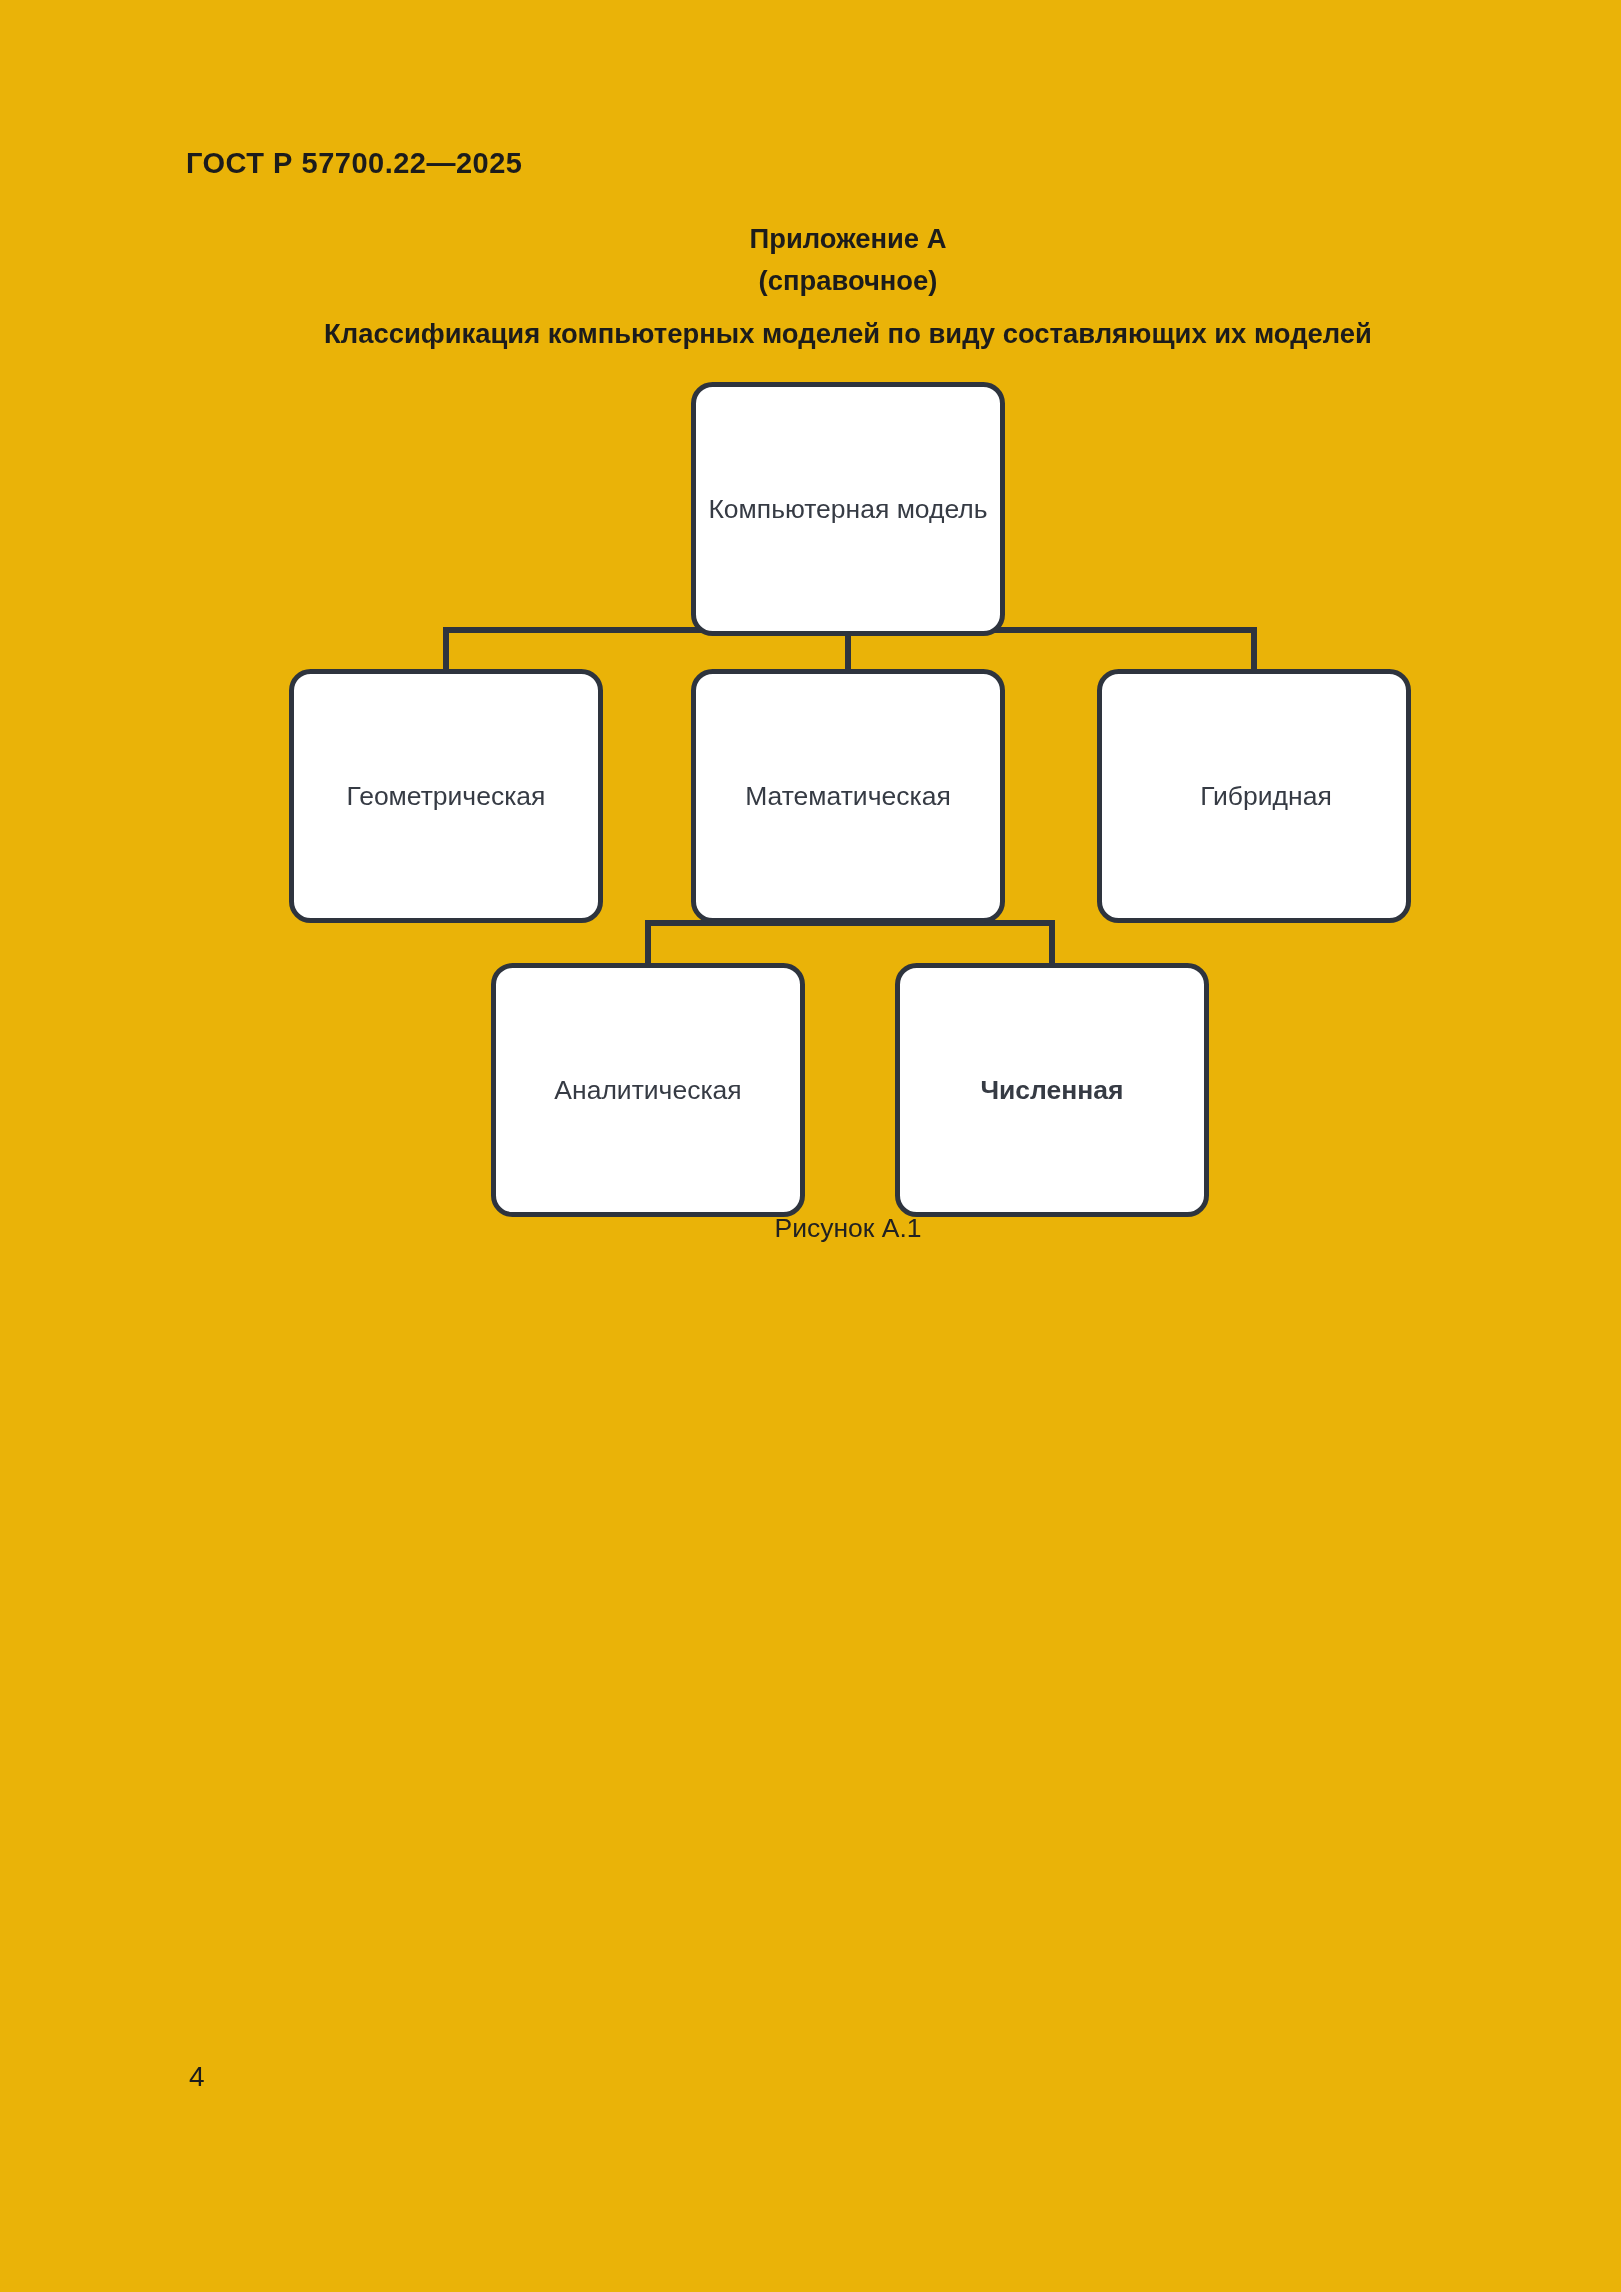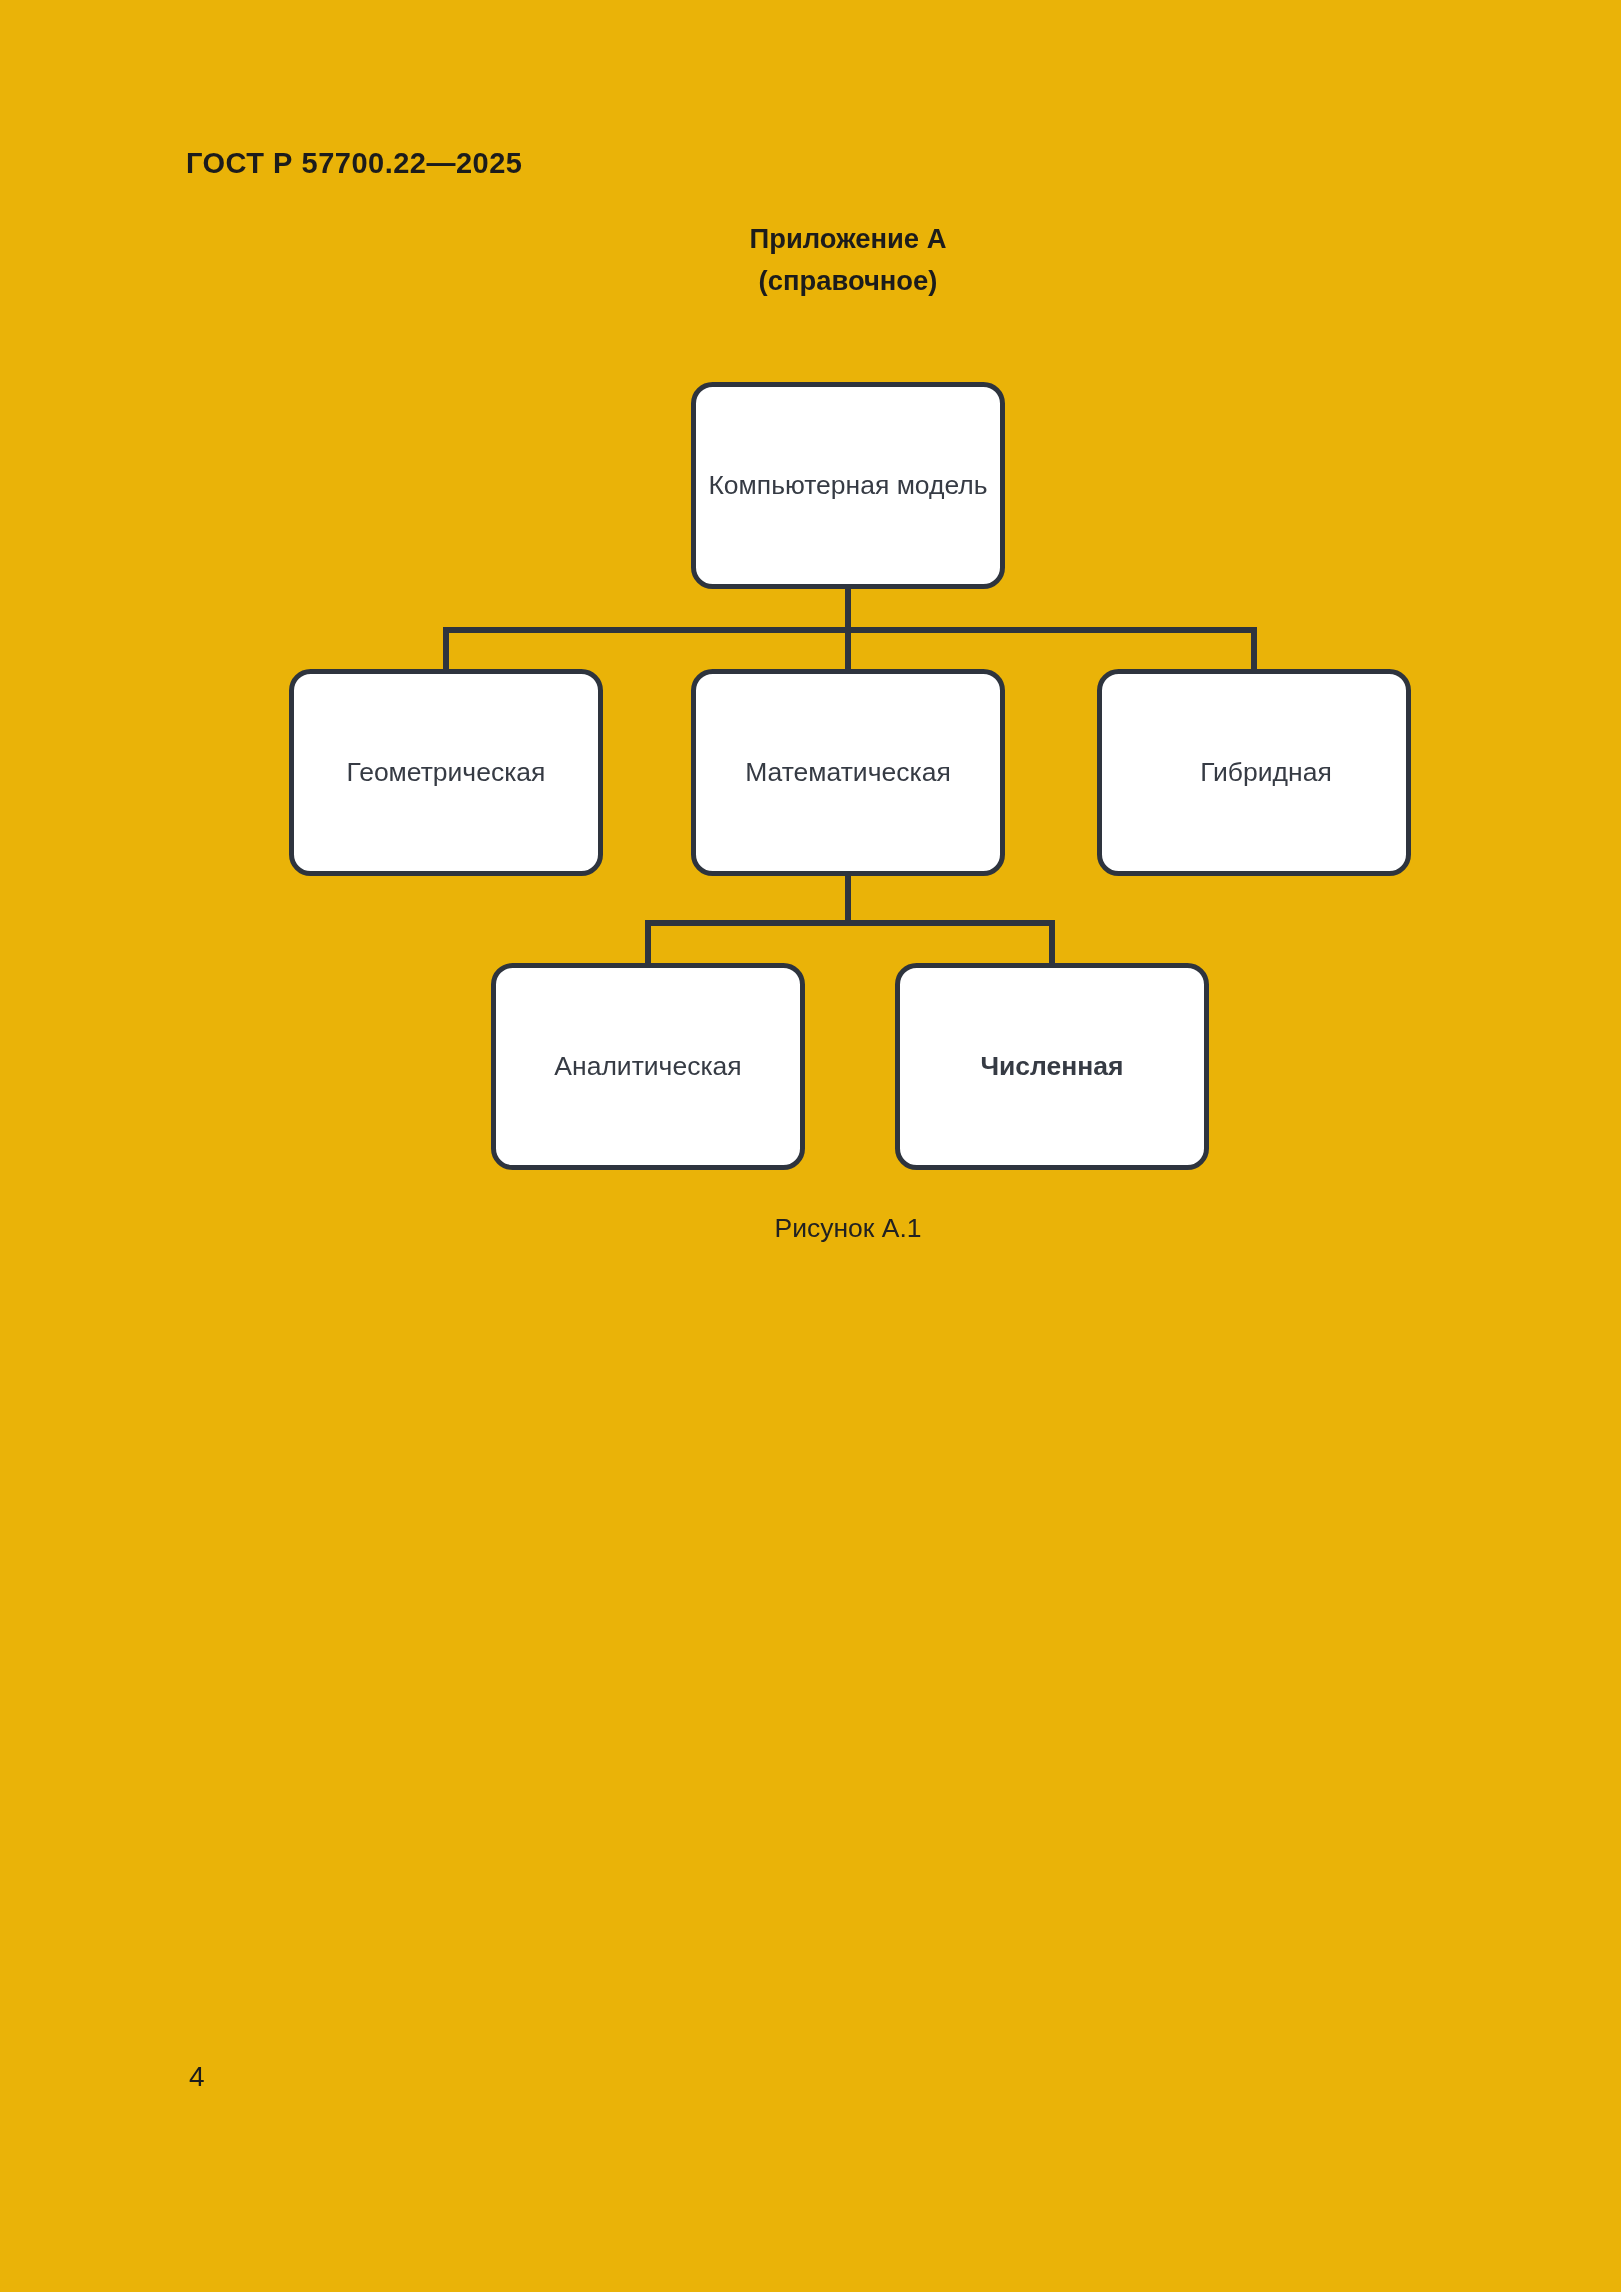--- a/index.html
+++ b/index.html
@@ -38,21 +38,21 @@
   .figure-caption{ top: 1213px; font-size: 26.5px; font-weight: normal; color: #222; }
   .page-number {
     position: absolute;
     left: 189px;
     top: 2061px;
     font-size: 28px;
   }
   .node {
     position: absolute;
     width: 314px;
-    height: 207px;
+    height: 254px;
     box-sizing: border-box;
     background: #ffffff;
     border: 5.9px solid #2e343e;
     border-radius: 21.6px;
     display: flex;
     align-items: center;
     justify-content: center;
     font-size: 26.5px;
     color: #363b44;
     text-align: center;
@@ -85,20 +85,21 @@
 <body>
 
 <div class="page">
 
   <div class="running-header">ГОСТ Р 57700.22—2025</div>
 
   <div class="appendix-line1">Приложение А</div>
 
   <div class="appendix-line2">(справочное)</div>
 
+  <div class="doc-title">Классификация компьютерных моделей по виду составляющих их моделей</div>
 
   <div>
 
     <div class="conn v c-v1"></div>
     <div class="conn h c-h1"></div>
     <div class="conn v c-s1a"></div>
     <div class="conn v c-s1b"></div>
     <div class="conn v c-s1c"></div>
     <div class="conn v c-v2"></div>
     <div class="conn h c-h2"></div>

